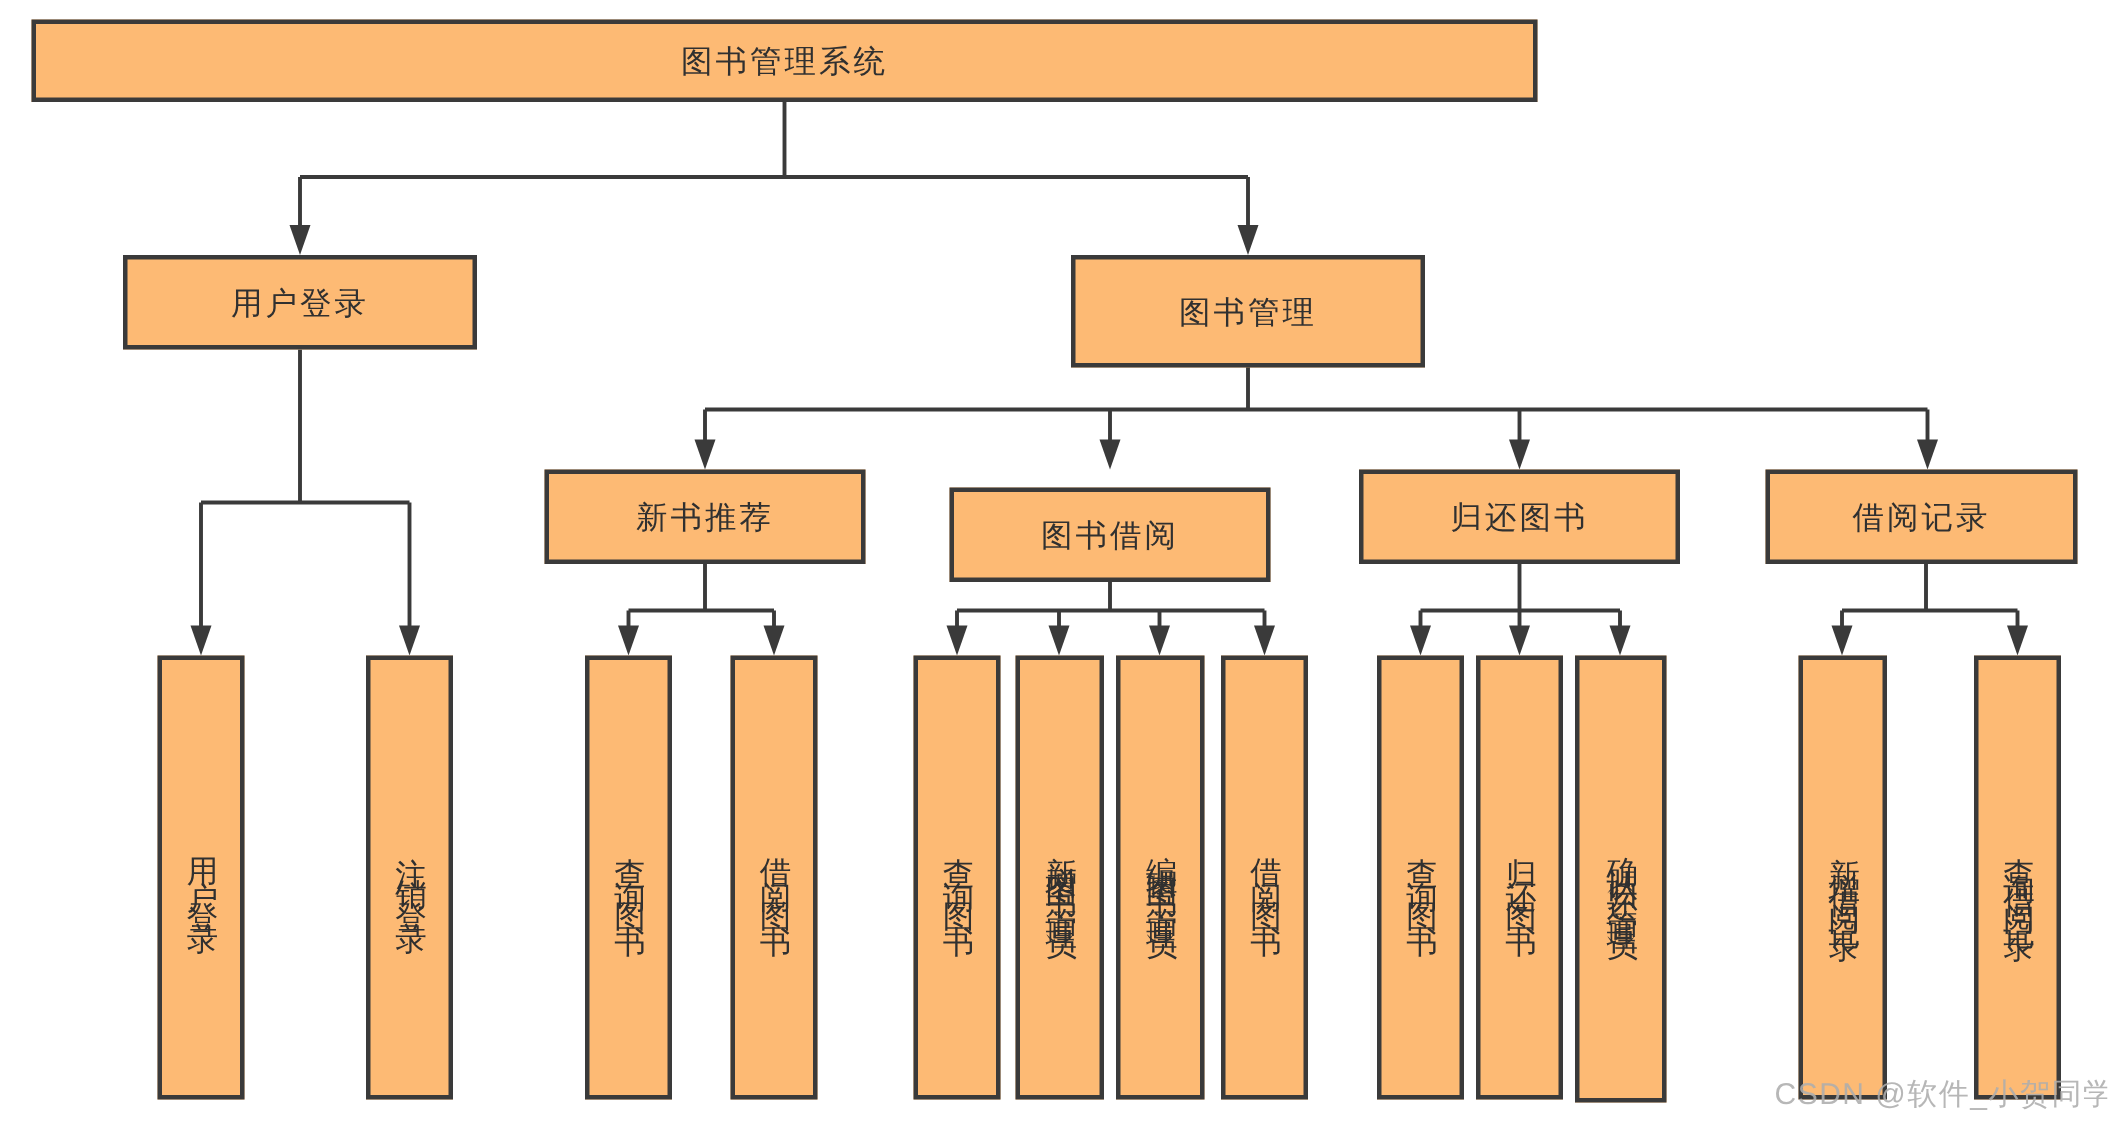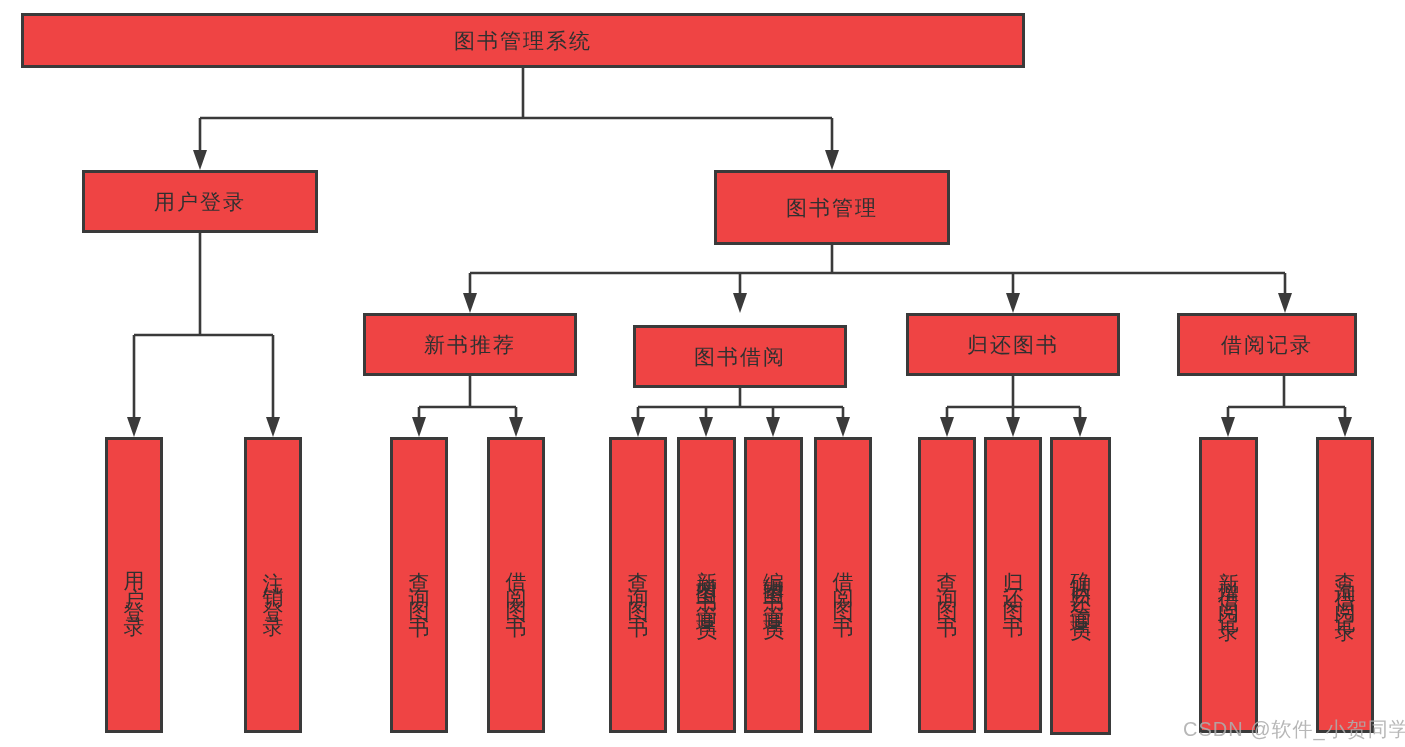--- a/index.html
+++ b/index.html
@@ -2,21 +2,21 @@
 <html><head>
 <meta charset="utf-8">
 <style>
   html,body{margin:0;padding:0;background:#ffffff;}
   .stage{
     position:relative;width:1405px;height:747px;background:#ffffff;overflow:hidden;
     font-family:"Liberation Sans","DejaVu Sans",sans-serif;color:#303030;
   }
   .connectors{position:absolute;left:0;top:0;width:1405px;height:747px;}
   .node{
-    position:absolute;box-sizing:border-box;border:3px solid #3a3a3a;background:#ef4444;
+    position:absolute;box-sizing:border-box;border:3px solid #3a3a3a;background:#fdba74;
     display:flex;align-items:center;justify-content:center;
     font-size:21px;letter-spacing:2px;color:#303030;z-index:2;
   }
   .leaf span{
     writing-mode:vertical-rl;text-orientation:mixed;display:block;
     font-size:21px;color:#303030;
   }
   .vt4{letter-spacing:15px;}
   .vt6{letter-spacing:10px;}
   .vt10{letter-spacing:7px;}
@@ -123,21 +123,21 @@
 
   <div class="node" style="left:363px;top:313px;width:214px;height:63px;">
     <span>新书推荐</span>
   </div>
   <div class="node" style="left:633px;top:313px;width:214px;height:63px;margin-top:12px;">
     <span>图书借阅</span>
   </div>
   <div class="node" style="left:906px;top:313px;width:214px;height:63px;">
     <span>归还图书</span>
   </div>
-  <div class="node" style="left:1177px;top:313px;width:180px;height:63px;">
+  <div class="node" style="left:1177px;top:313px;width:208px;height:63px;">
     <span>借阅记录</span>
   </div>
 
   <div class="node leaf" style="left:105px;top:437px;width:58px;height:296px;">
     <span class="vt4">用户登录</span>
   </div>
   <div class="node leaf" style="left:244px;top:437px;width:58px;height:296px;">
     <span class="vt4">注销登录</span>
   </div>
 

